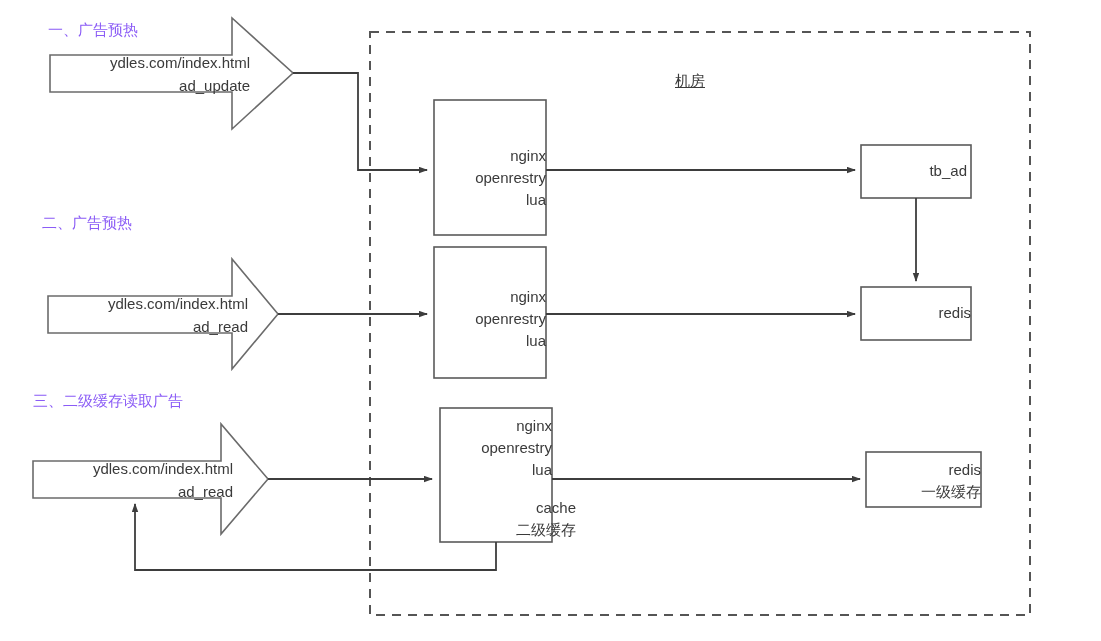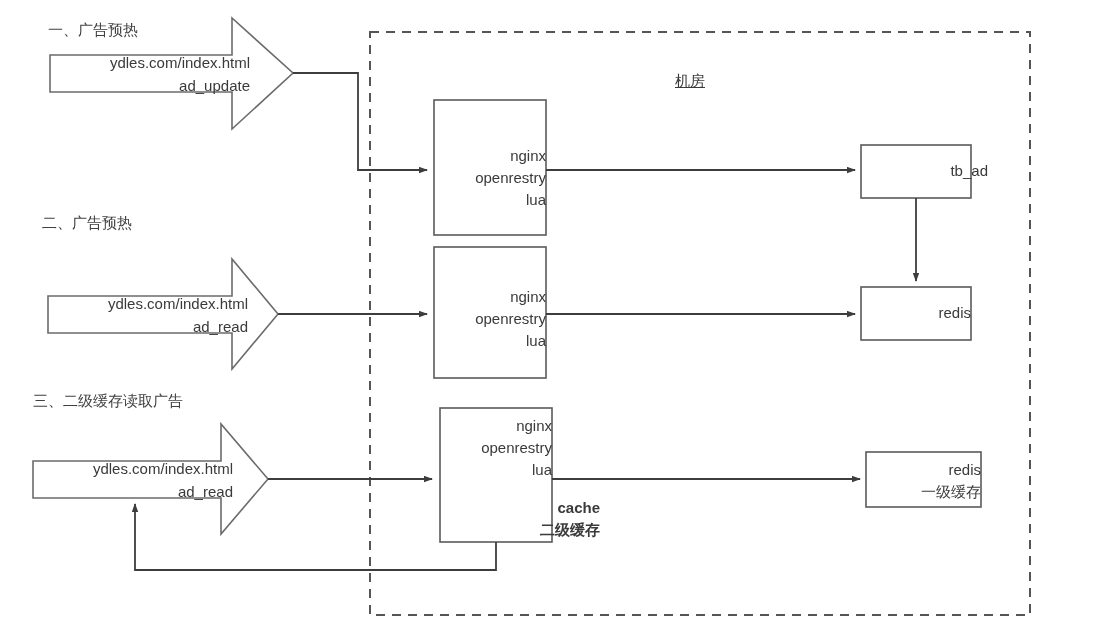--- a/index.html
+++ b/index.html
@@ -27,21 +27,21 @@
   }
   .lbl {
     position: absolute;
     white-space: nowrap;
     color: #3a3a3a;
     font-size: 15px;
     line-height: 1.0;
   }
   .section-title {
     font-size: 15px;
-    color: #404040;
+    color: #8b5cf6;
   }
   .box-text {
     position: absolute;
     text-align: right;
     color: #3a3a3a;
     font-size: 15px;
     line-height: 22px;
     white-space: pre-line;
     pointer-events: none;
   }
@@ -114,21 +114,21 @@
 
   <div class="lbl section-title" style="left:48px; top:22px;">一、广告预热</div>
 
   <div class="arrow-text" style="left:50px; top:51px; width:200px;">ydles.com/index.html
 ad_update</div>
 
   <div class="box-text" style="left:434px; top:145px; width:112px;">nginx
 openrestry
 lua</div>
 
-  <div class="box-text" style="left:892px; top:160px; width:96px;">tb_ad</div>
+  <div class="box-text" style="left:861px; top:160px; width:106px;">tb_ad</div>
 
   <div class="lbl section-title" style="left:42px; top:215px;">二、广告预热</div>
 
   <div class="arrow-text" style="left:48px; top:292px; width:200px;">ydles.com/index.html
 ad_read</div>
 
   <div class="box-text" style="left:434px; top:286px; width:112px;">nginx
 openrestry
 lua</div>
 
@@ -136,19 +136,19 @@
 
   <div class="lbl section-title" style="left:33px; top:393px;">三、二级缓存读取广告</div>
 
   <div class="arrow-text" style="left:33px; top:457px; width:200px;">ydles.com/index.html
 ad_read</div>
 
   <div class="box-text" style="left:440px; top:415px; width:112px;">nginx
 openrestry
 lua</div>
 
-  <div class="box-text" style="left:464px; top:497px; width:136px;font-weight:bold;">cache
+  <div class="box-text" style="left:440px; top:497px; width:136px;">cache
 二级缓存</div>
 
   <div class="box-text" style="left:866px; top:459px; width:115px;">redis
 一级缓存</div>
 
 </div>
 
 </body></html>

